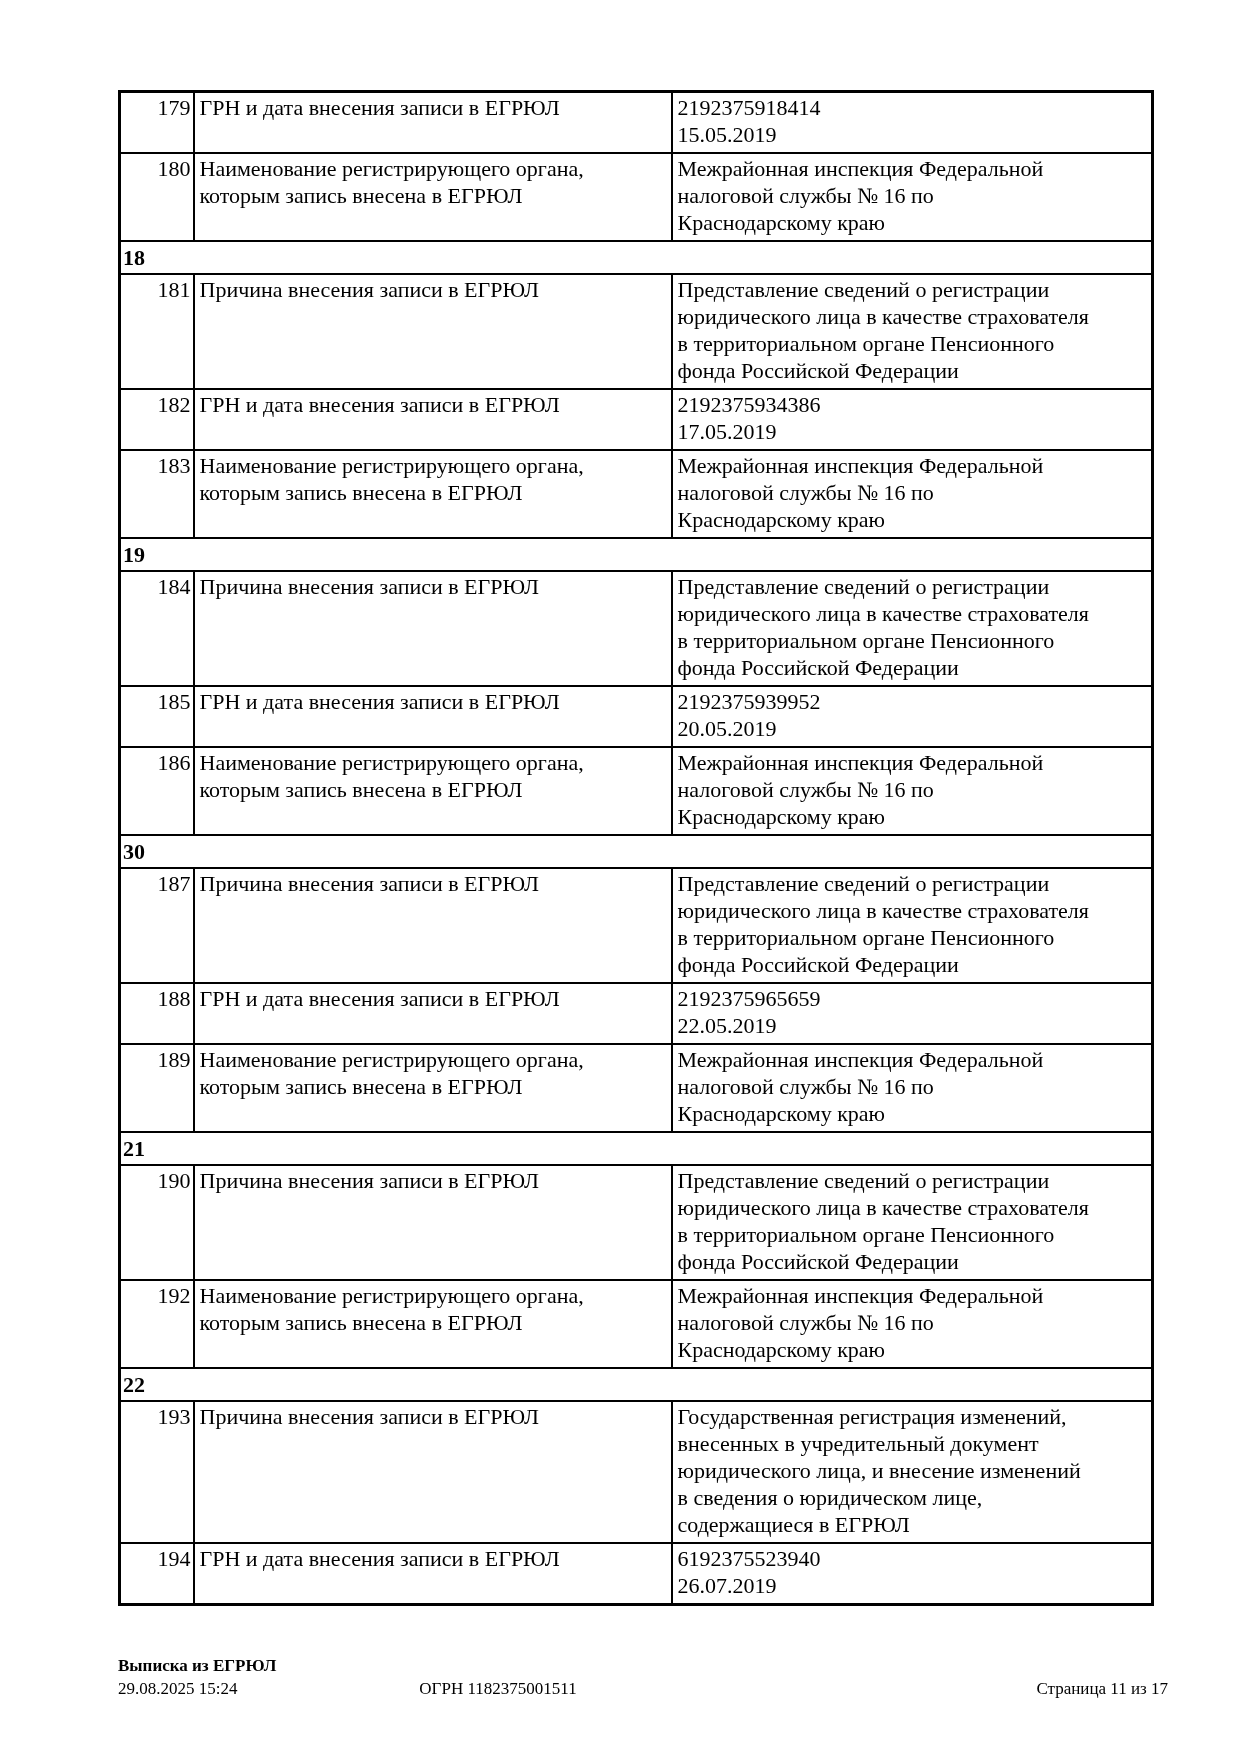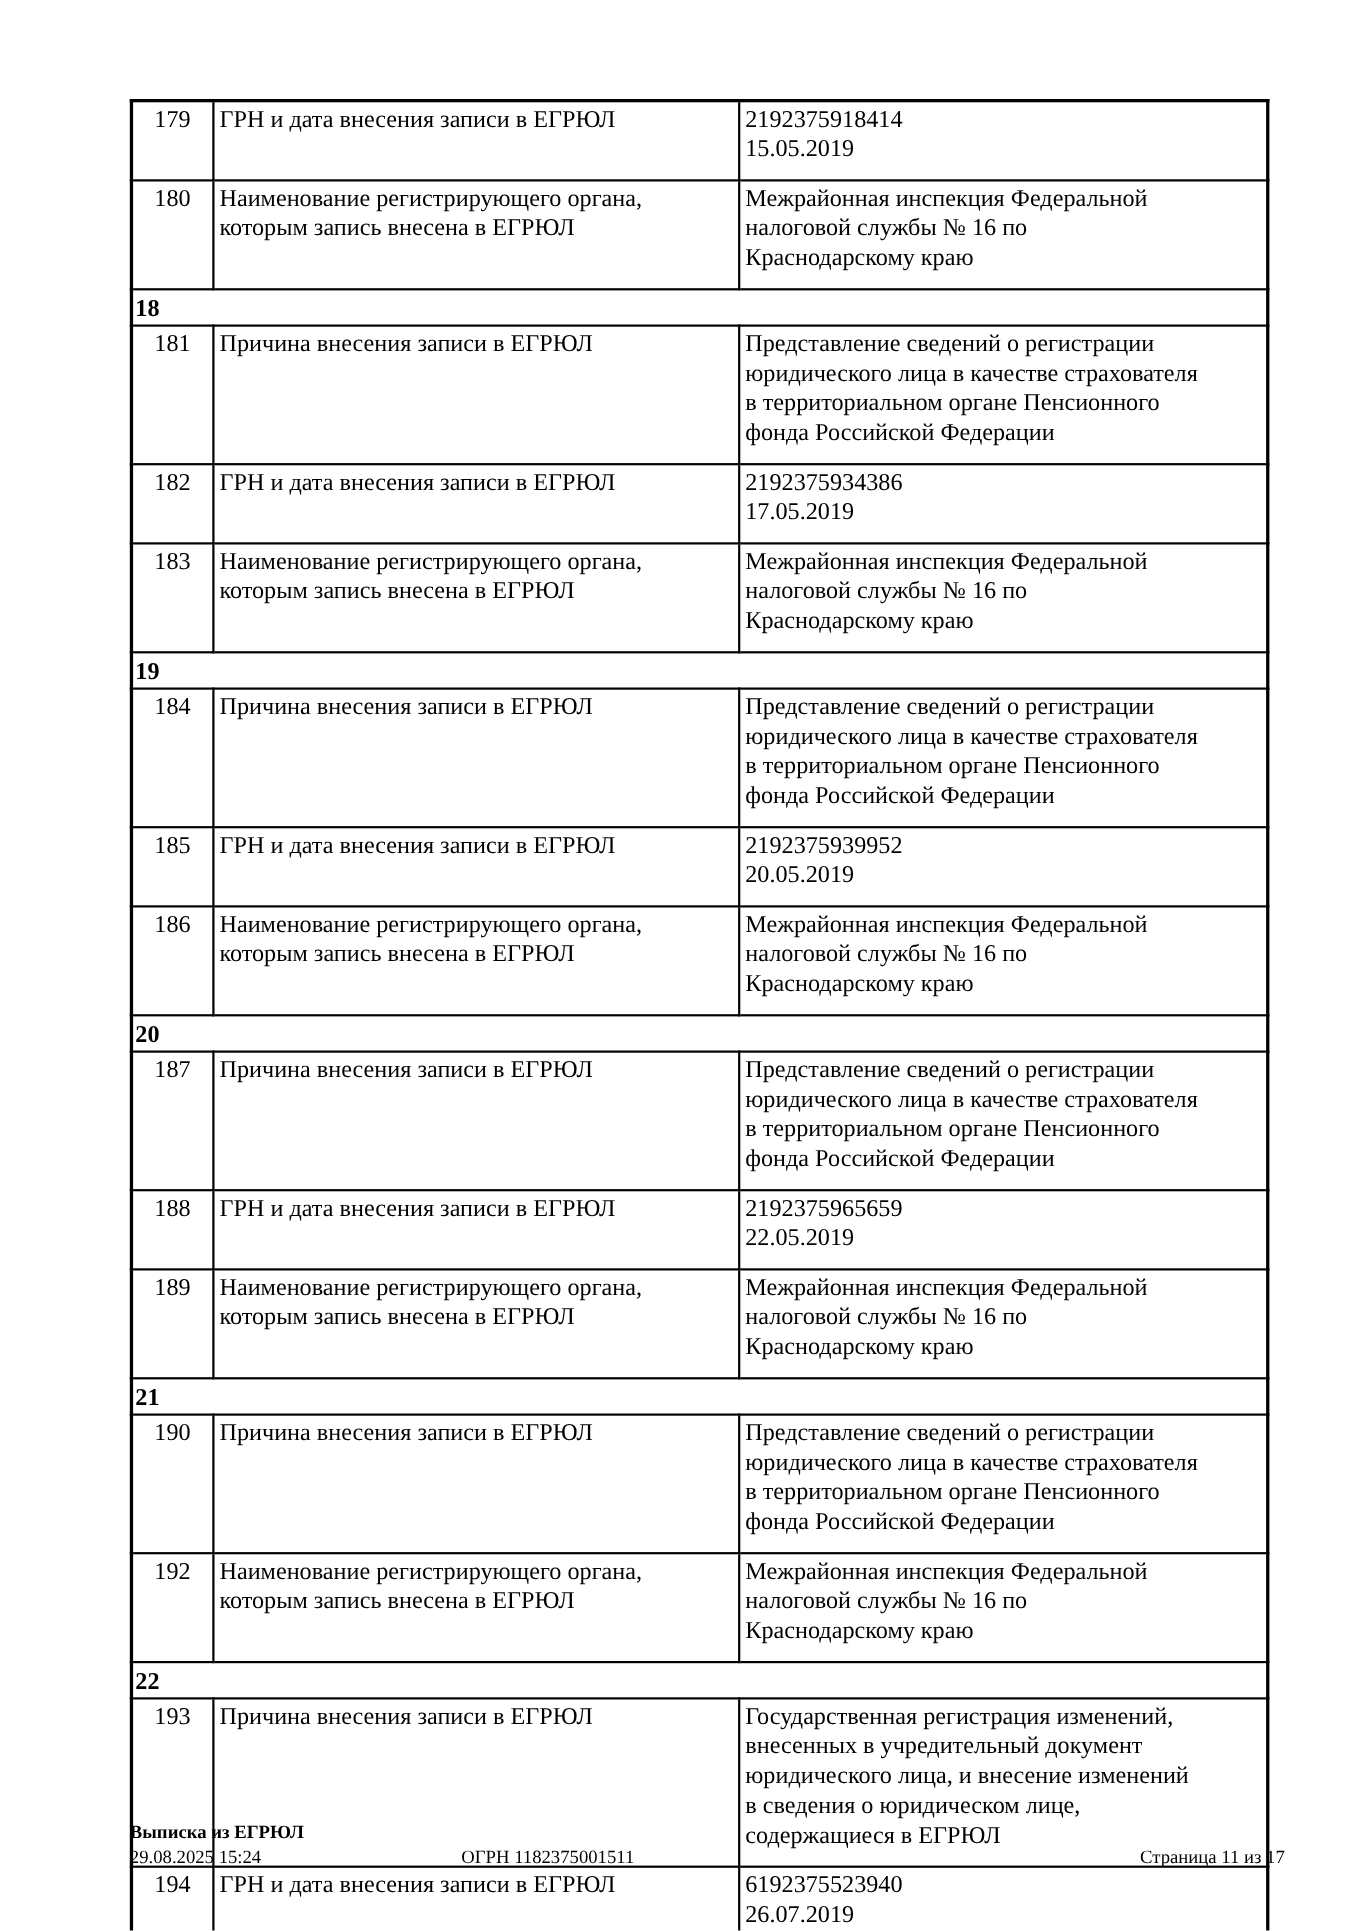--- a/index.html
+++ b/index.html
@@ -22,25 +22,25 @@
     border-collapse: collapse;
     table-layout: fixed;
     border: 3px solid #000;
   }
   .doc-table td {
     border: 2px solid #000;
     font-size: 22px;
     line-height: 27px;
     vertical-align: top;
     white-space: pre-line;
-    padding: 1px 5px 15px 5px;
+    padding: 1px 5px 4px 5px;
     overflow: hidden;
   }
   .doc-table td.num-cell {
-    text-align: center;
+    text-align: right;
     padding: 1px 2px;
   }
   .doc-table td.section-cell {
     text-align: left;
     font-weight: bold;
     padding: 2px;
     white-space: nowrap;
   }
   .footer-title {
     position: absolute;
@@ -142,21 +142,21 @@
       </tr>
       <tr>
         <td class="num-cell">186</td>
         <td class="label-cell">Наименование регистрирующего органа,
 которым запись внесена в ЕГРЮЛ</td>
         <td class="value-cell">Межрайонная инспекция Федеральной
 налоговой службы № 16 по
 Краснодарскому краю</td>
       </tr>
       <tr>
-        <td colspan="3" class="section-cell">20</td>
+        <td colspan="3" class="section-cell">30</td>
       </tr>
       <tr>
         <td class="num-cell">187</td>
         <td class="label-cell">Причина внесения записи в ЕГРЮЛ</td>
         <td class="value-cell">Представление сведений о регистрации
 юридического лица в качестве страхователя
 в территориальном органе Пенсионного
 фонда Российской Федерации</td>
       </tr>
       <tr>

